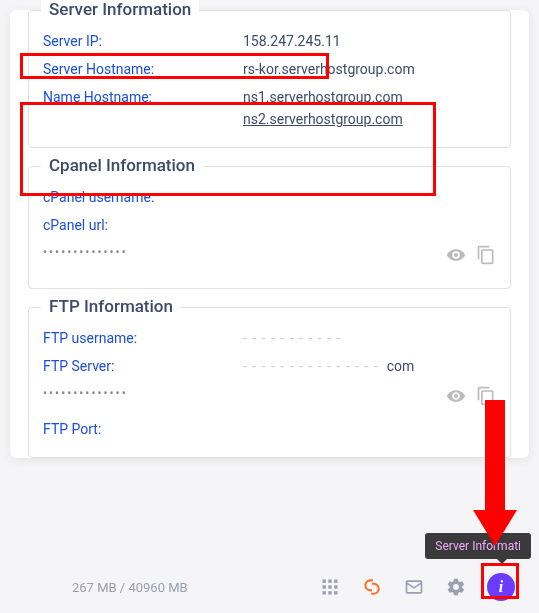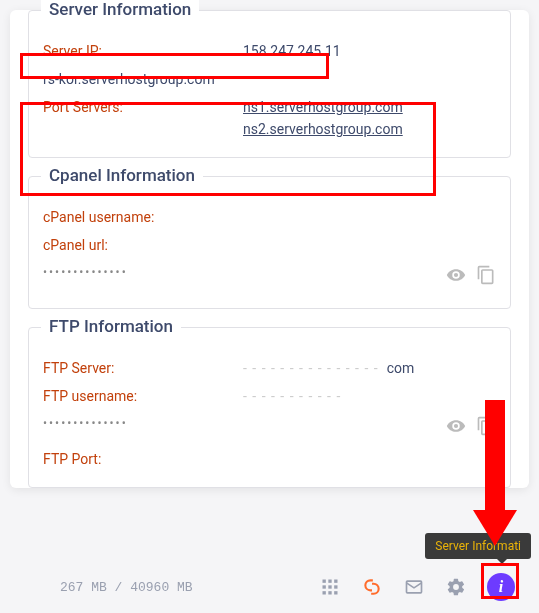--- a/index.html
+++ b/index.html
@@ -16,42 +16,42 @@
       border-radius: 6px;
       box-shadow: 0 2px 10px rgba(0,0,0,0.08);
       margin: 8px 10px;
       padding: 0;
       position: relative;
     }
     .fieldset {
       border: 1px solid #e0e0e5;
       border-radius: 4px;
       margin: 10px 18px 18px 18px;
-      padding: 26px 14px 14px 14px;
+      padding: 16px 14px 14px 14px;
       position: relative;
     }
     .legend {
       position: absolute;
       top: -12px;
       left: 12px;
       background: #fff;
       padding: 0 8px;
       color: #3e4a6b;
       font-size: 17px;
       font-weight: 500;
     }
     .row {
       display: flex;
       align-items: flex-start;
       padding: 6px 0;
       font-size: 14px;
     }
     .label {
       width: 200px;
-      color: #c2410c;
+      color: #1d4ed8;
       flex-shrink: 0;
     }
     .value {
       color: #3e4a6b;
       flex: 1;
     }
     .value-stack div { margin-bottom: 6px; text-decoration: underline; }
     .value-stack div:last-child { margin-bottom: 0; }
     .masked {
       color: #888;
@@ -83,22 +83,21 @@
       bottom: 12px;
       left: 0;
       right: 0;
       display: flex;
       align-items: center;
       padding: 0 24px;
     }
     .stats {
       color: #9aa0b0;
       font-size: 13px;
-      margin-left: 36px;
-      font-family: Liberation Mono, monospace;
+      margin-left: 48px;
     }
     .action-icons {
       margin-left: auto;
       display: flex;
       gap: 20px;
       align-items: center;
     }
     .action-icons .ic {
       width: 22px; height: 22px;
       display: flex; align-items: center; justify-content: center;
@@ -116,21 +115,21 @@
       font-weight: 700;
       font-size: 16px;
       font-style: italic;
       font-family: Georgia, serif;
     }
     .tooltip {
       position: absolute;
       bottom: 54px;
       right: 8px;
       background: #3a3a3a;
-      color: #eab308;
+      color: #f0abfc;
       font-size: 12px;
       padding: 6px 10px;
       border-radius: 3px;
       white-space: nowrap;
     }
     .tooltip::after {
       content: '';
       position: absolute;
       bottom: -5px;
       right: 24px;
@@ -168,24 +167,25 @@
 <div class="card">
 
   <div class="fieldset">
     <div class="legend">Server Information</div>
 
     <div class="row">
       <div class="label">Server IP:</div>
       <div class="value">158.247.245.11</div>
     </div>
     <div class="row">
+      <div class="label">Server Hostname:</div>
       <div class="value">rs-kor.serverhostgroup.com</div>
     </div>
     <div class="row">
-      <div class="label">Port Servers:</div>
+      <div class="label">Name Hostname:</div>
       <div class="value value-stack">
         <div>ns1.serverhostgroup.com</div>
         <div>ns2.serverhostgroup.com</div>
       </div>
     </div>
   </div>
 
   <div class="fieldset">
     <div class="legend">Cpanel Information</div>
 
@@ -211,29 +211,29 @@
             </svg>
         </span>
       </div>
     </div>
   </div>
 
   <div class="fieldset">
     <div class="legend">FTP Information</div>
 
     <div class="row">
+      <div class="label">FTP username:</div>
+      <div class="value dashed">- - - - - - - - - - -</div>
+    </div>
+    <div class="row">
       <div class="label">FTP Server:</div>
       <div class="value ftp-value-line">
         <span class="dashed">- - - - - - - - - - - - - - -</span>
         <span>com</span>
       </div>
-    </div>
-    <div class="row">
-      <div class="label">FTP username:</div>
-      <div class="value dashed">- - - - - - - - - - -</div>
     </div>
     <div class="row">
       <div class="value masked">••••••••••••••</div>
       <div class="icons">
         <span>
           <svg viewBox="0 0 24 24">
               <path d="M12 5C7 5 2.7 8.1 1 12c1.7 3.9 6 7 11 7s9.3-3.1 11-7c-1.7-3.9-6-7-11-7zm0 11.5A4.5 4.5 0 1 1 16.5 12 4.5 4.5 0 0 1 12 16.5zm0-7A2.5 2.5 0 1 0 14.5 12 2.5 2.5 0 0 0 12 9.5z"></path>
             </svg>
         </span>
         <span>

